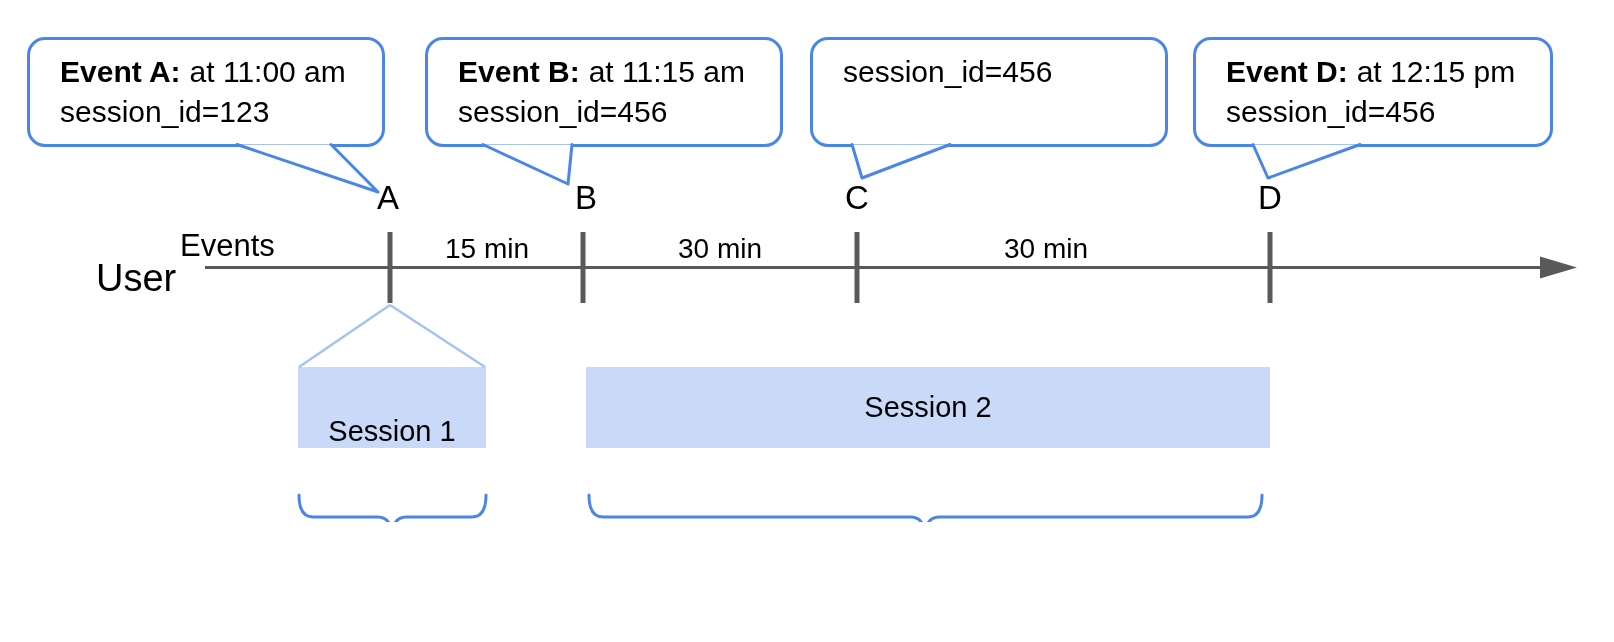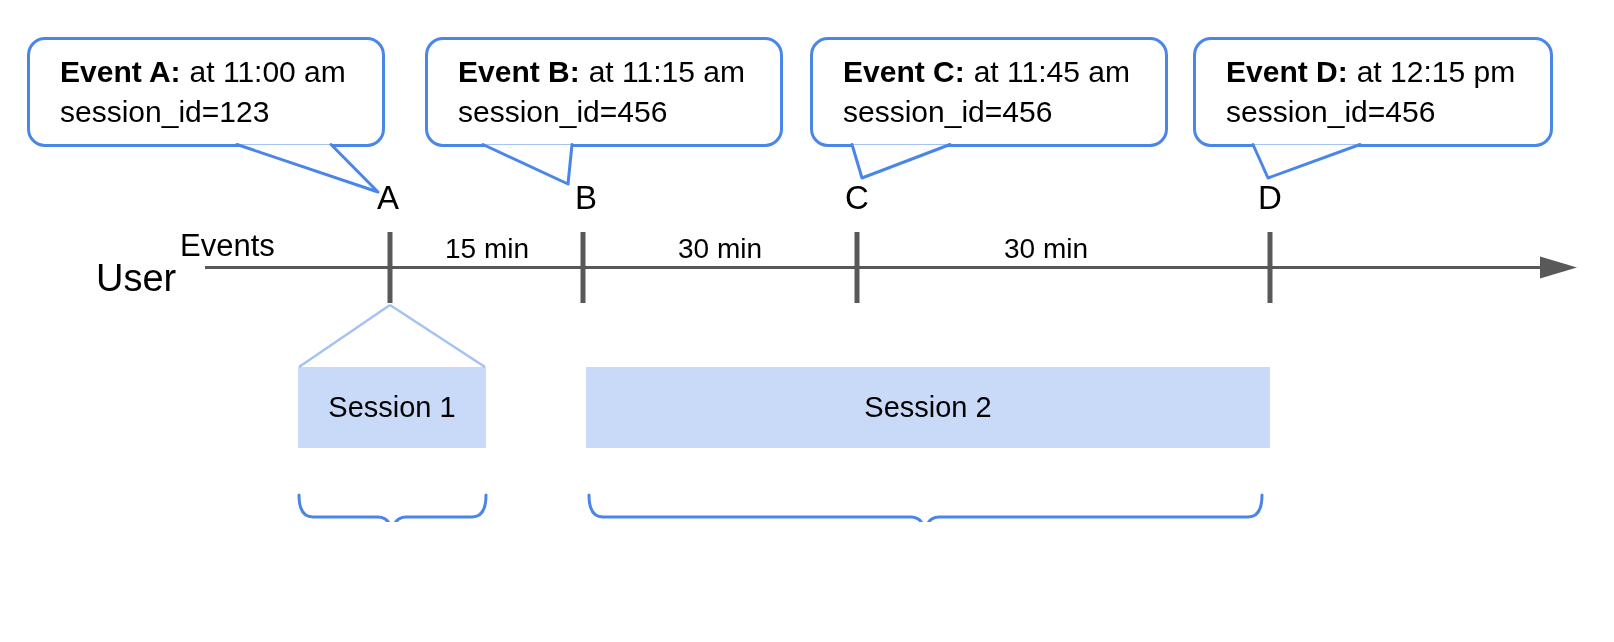--- a/index.html
+++ b/index.html
@@ -39,29 +39,28 @@
 
   <div class="bubble" style="left:27px;width:358px;">
     <div><span class="bold">Event A:</span><span>at 11:00 am</span></div>
     <div>session_id=123</div>
   </div>
   <div class="bubble" style="left:425px;width:358px;">
     <div><span class="bold">Event B:</span><span>at 11:15 am</span></div>
     <div>session_id=456</div>
   </div>
   <div class="bubble" style="left:810px;width:358px;">
-    <div><span class="bold">Event C:</span><span>at 11:45 am</span></div>
     <div>session_id=456</div>
   </div>
   <div class="bubble" style="left:1193px;width:360px;">
     <div><span class="bold">Event D:</span><span>at 12:15 pm</span></div>
     <div>session_id=456</div>
   </div>
 
-  <div class="session-box" style="left:298px;width:188px;">
+  <div class="session-box" style="left:298px;width:188px;align-items:flex-end;">
     <span>Session 1</span>
   </div>
   <div class="session-box" style="left:586px;width:684px;">
     <span>Session 2</span>
   </div>
 
   <div class="lbl events-label">Events</div>
   <div class="lbl letter" style="left:388px;">A</div>
   <div class="lbl letter" style="left:586px;">B</div>
   <div class="lbl letter" style="left:857px;">C</div>

